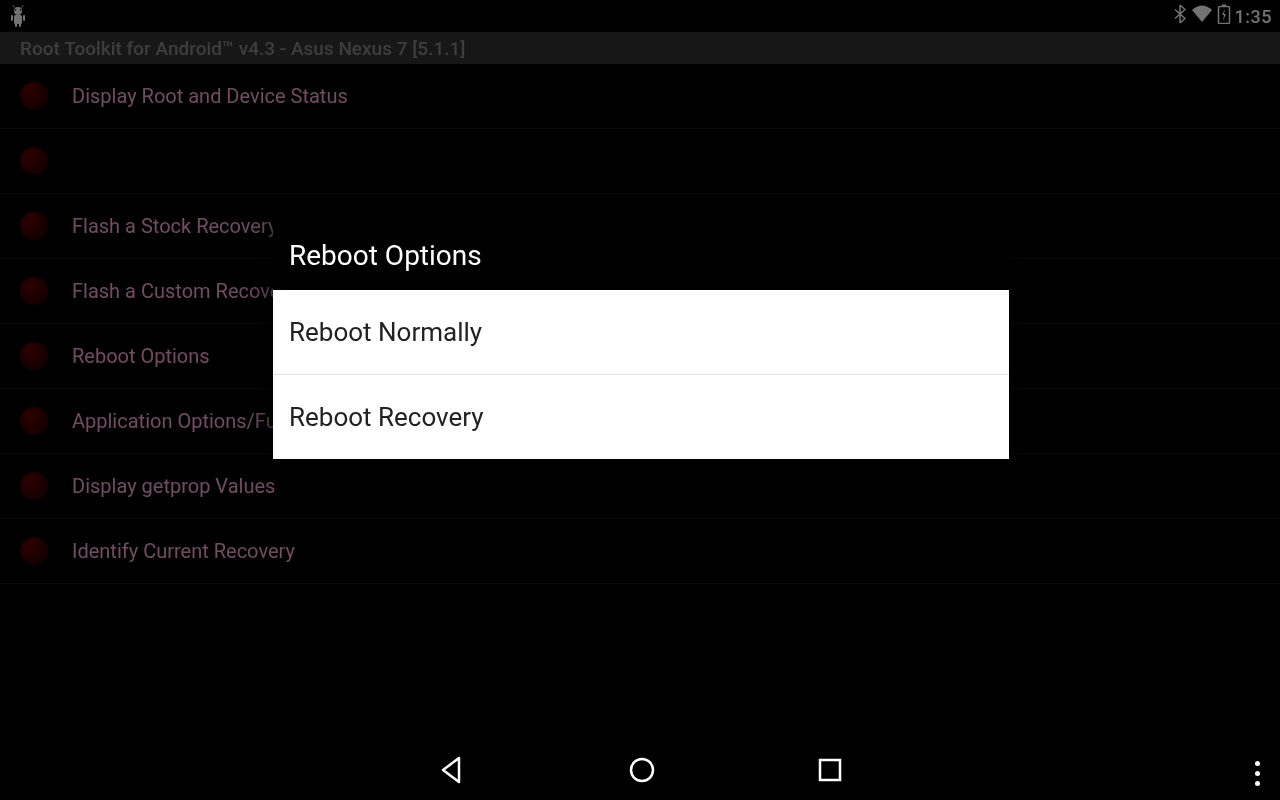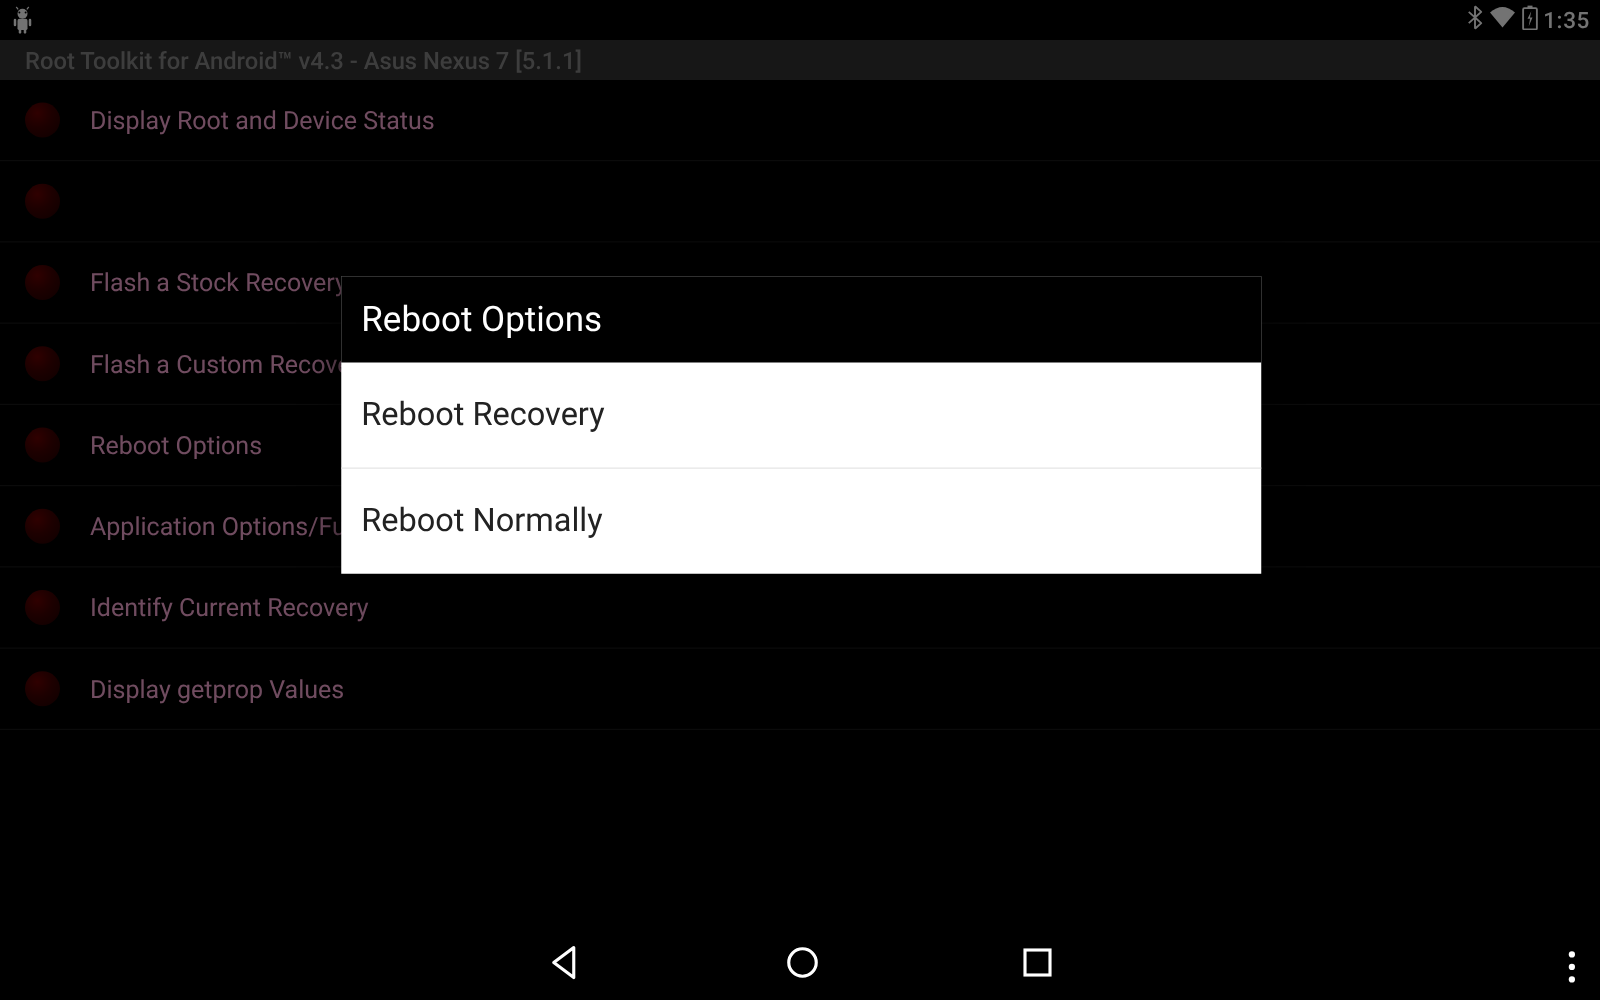--- a/index.html
+++ b/index.html
@@ -209,37 +209,37 @@
   <div class="menu-item">
     <div class="red-orb"></div>
     <span>Reboot Options</span>
   </div>
   <div class="menu-item">
     <div class="red-orb"></div>
     <span>Application Options/Functions</span>
   </div>
   <div class="menu-item">
     <div class="red-orb"></div>
+    <span>Display getprop Values</span>
+  </div>
+  <div class="menu-item">
+    <div class="red-orb"></div>
     <span>Identify Current Recovery</span>
-  </div>
-  <div class="menu-item">
-    <div class="red-orb"></div>
-    <span>Display getprop Values</span>
   </div>
 </div>
 
 <div class="dim-overlay"></div>
 
 <div class="dialog">
   <div class="dialog-title">Reboot Options</div>
   <div class="dialog-option">
+    <span>Reboot Normally</span>
+  </div>
+  <div class="dialog-option">
     <span>Reboot Recovery</span>
-  </div>
-  <div class="dialog-option">
-    <span>Reboot Normally</span>
   </div>
 </div>
 
 <div class="nav-bar">
   <div class="nav-buttons">
     <div class="nav-icon">
       <svg width="30" height="30" viewBox="0 0 30 30" fill="none" stroke="#ffffff" stroke-width="2.5">
         <path d="M22 3 L6 15 L22 27 Z" stroke-linejoin="round"></path>
       </svg>
     </div>

